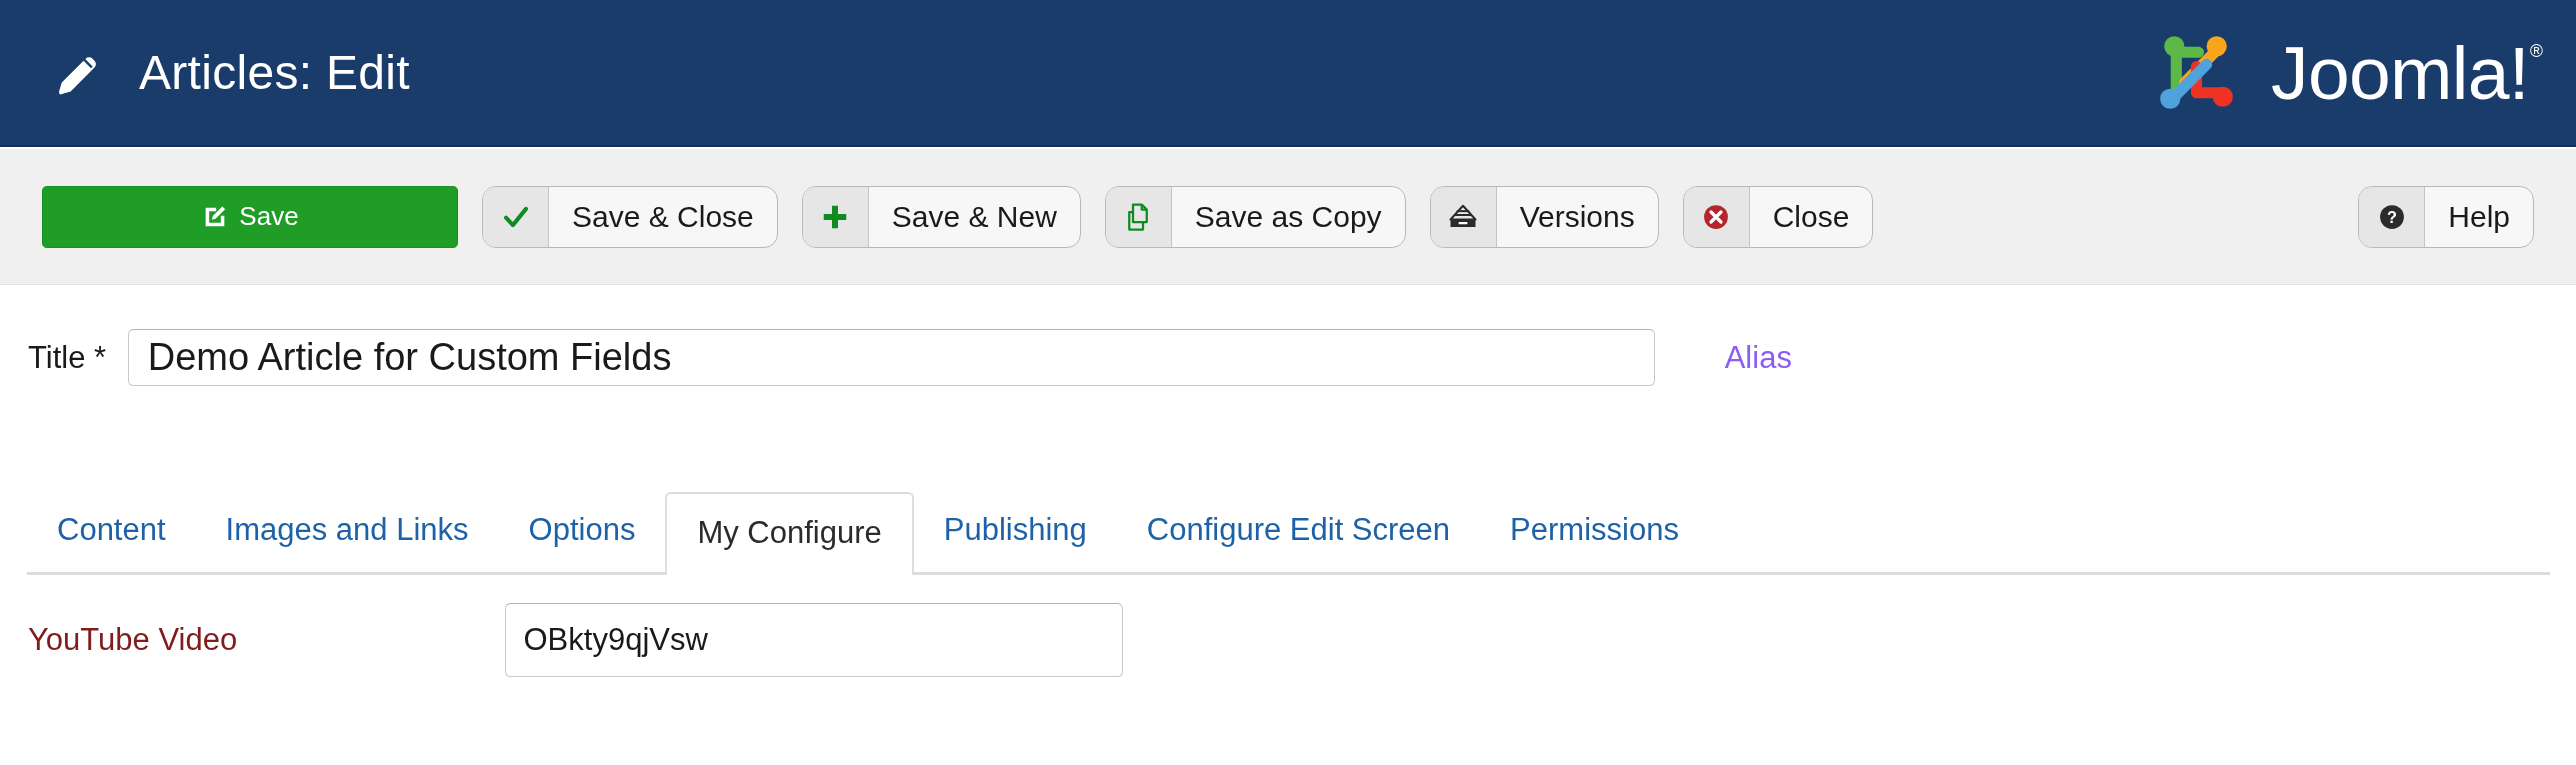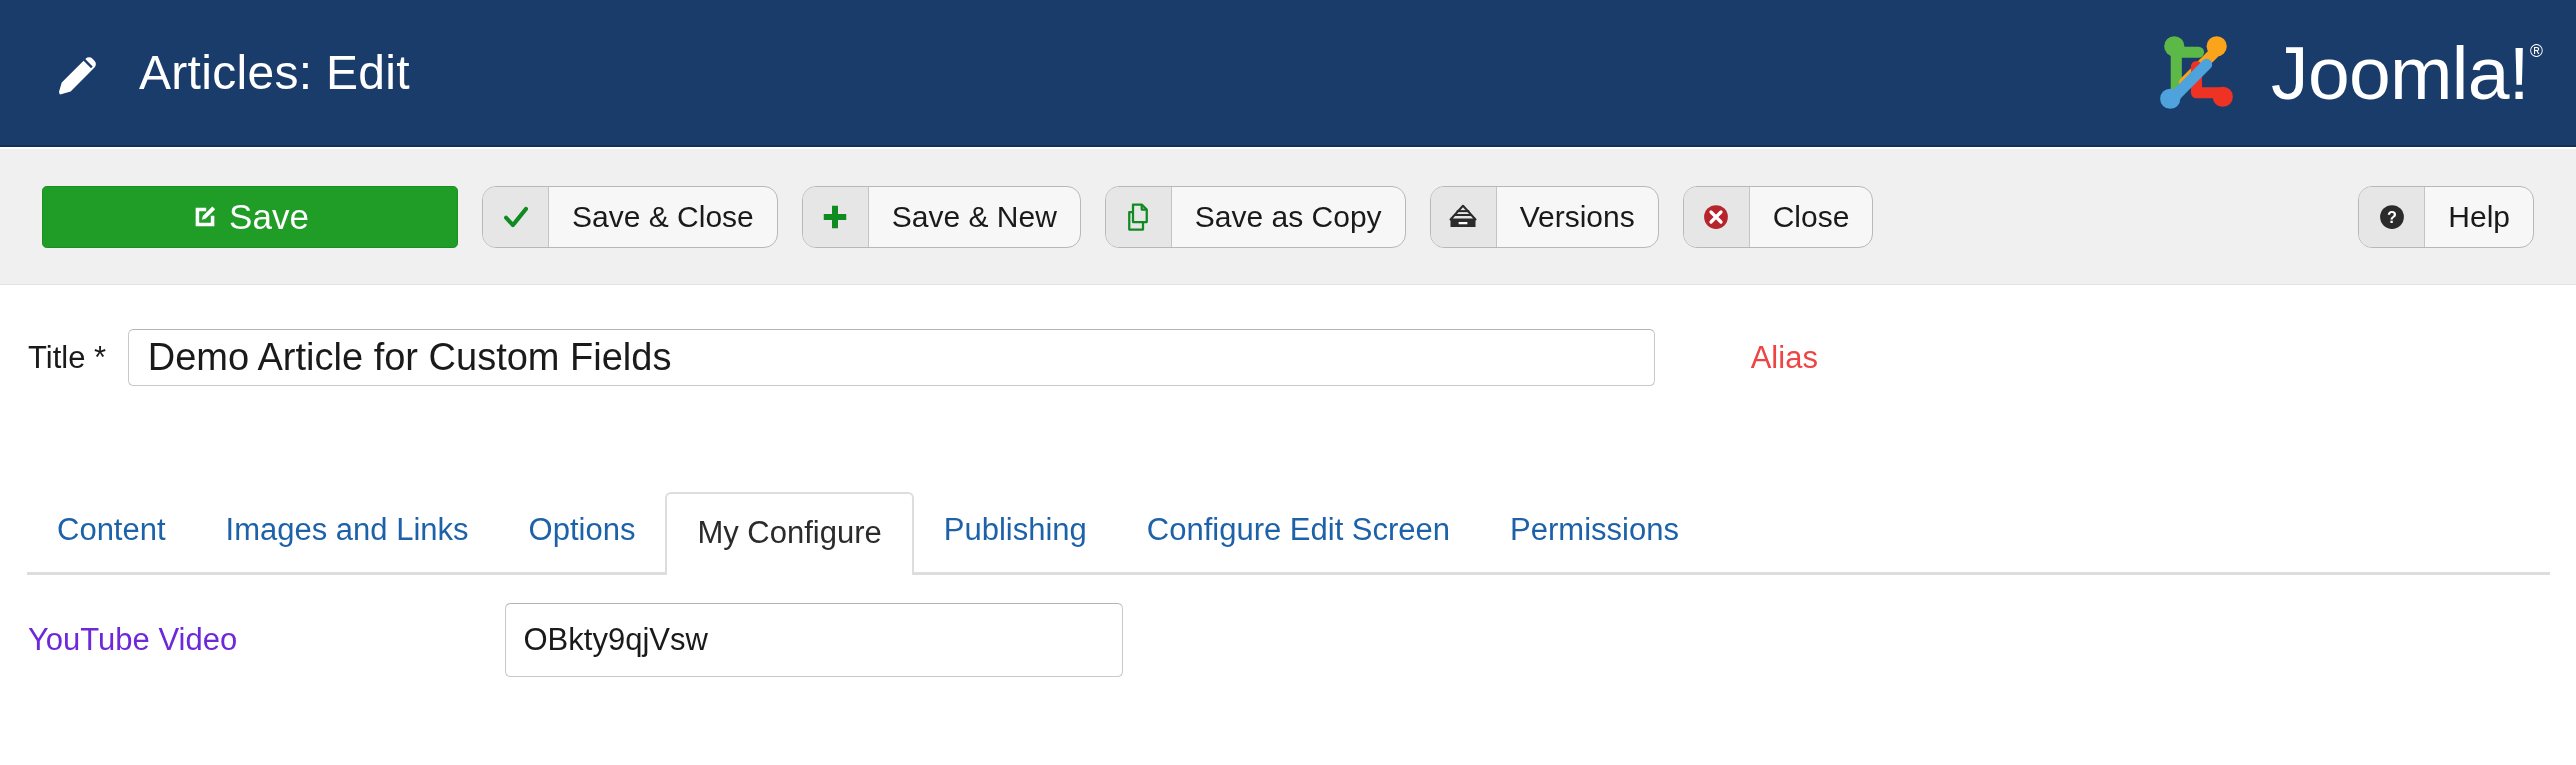--- a/index.html
+++ b/index.html
@@ -86,21 +86,21 @@
     height: 62px;
     min-width: 416px;
     background: #1f9d27;
     border: 0.7px solid #189020;
     border-radius: 4.7px;
     display: flex;
     align-items: center;
     justify-content: center;
     gap: 10px;
     color: #ffffff;
-    font-size: 35px;
+    font-size: 26px;
     cursor: pointer;
     padding: 0 20px;
   }
   .btn-save .bi { width: 28px; height: 28px; display: block; }
 
   .btn-split {
     height: 62px;
     display: flex;
     align-items: stretch;
     border: 0.7px solid #b8b8b8;
@@ -168,22 +168,22 @@
   }
   .inp-title {
     width: 1527px;
     height: 57px;
     font-size: 38px;
     padding: 0 19px;
     margin-left: 2.7px;
   }
   .lbl-alias {
     font-size: 31px;
-    color: #ef4444;
-    margin-left: 96px;
+    color: #8b5cf6;
+    margin-left: 70px;
     white-space: nowrap;
   }
   .inp-alias {
     width: 619px;
     height: 67px;
     font-size: 28px;
     padding: 0 17.5px;
     margin-left: 35px;
   }
 
@@ -236,21 +236,21 @@
     position: absolute;
     left: 0;
     top: 301px;
     width: 2576px;
     height: 108px;
     display: flex;
     align-items: center;
   }
   .lbl-field {
     font-size: 31px;
-    color: #6d28d9;
+    color: #7f1d1d;
     padding-left: 28px;
     white-space: nowrap;
     width: 505px;
   }
   .inp-field {
     width: 618px;
     height: 74px;
     font-size: 31px;
     padding: 0 17.5px;
   }

